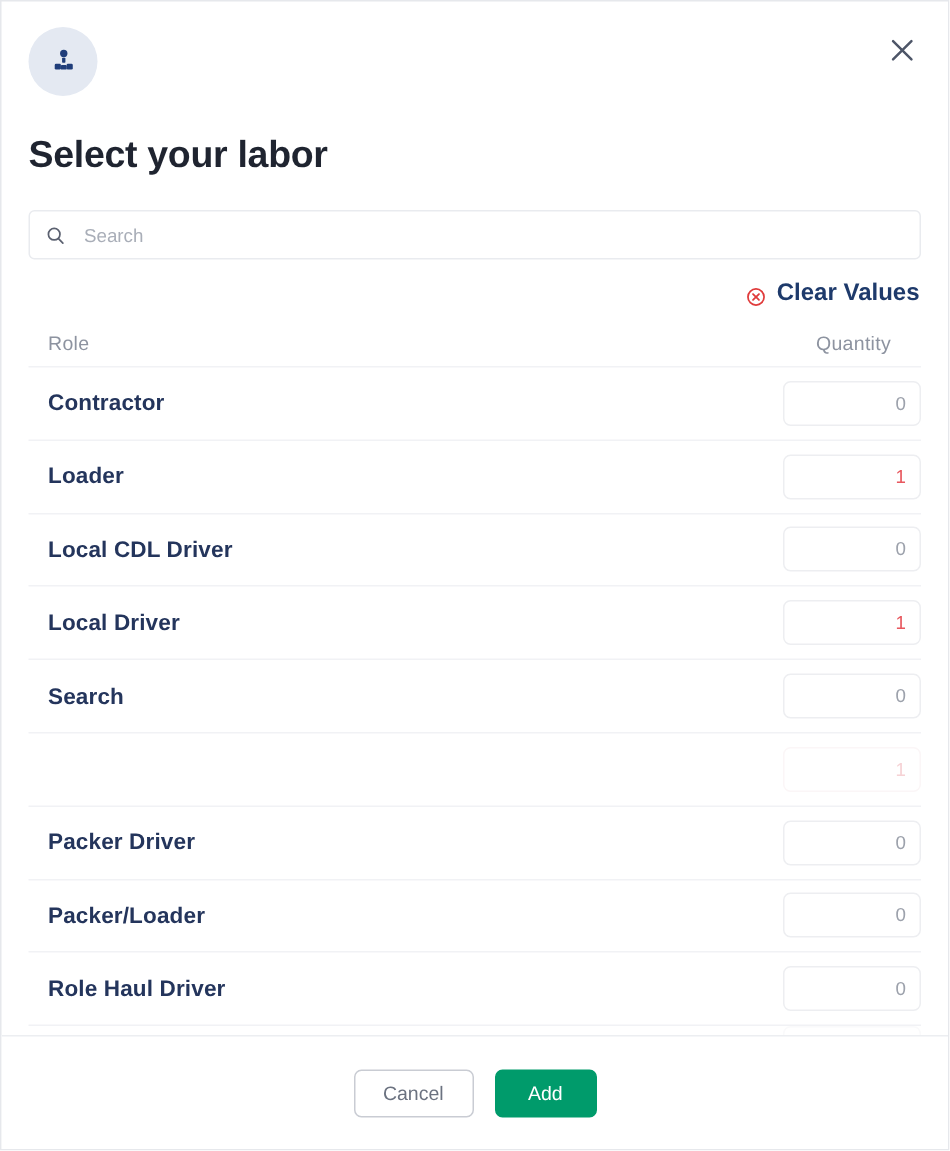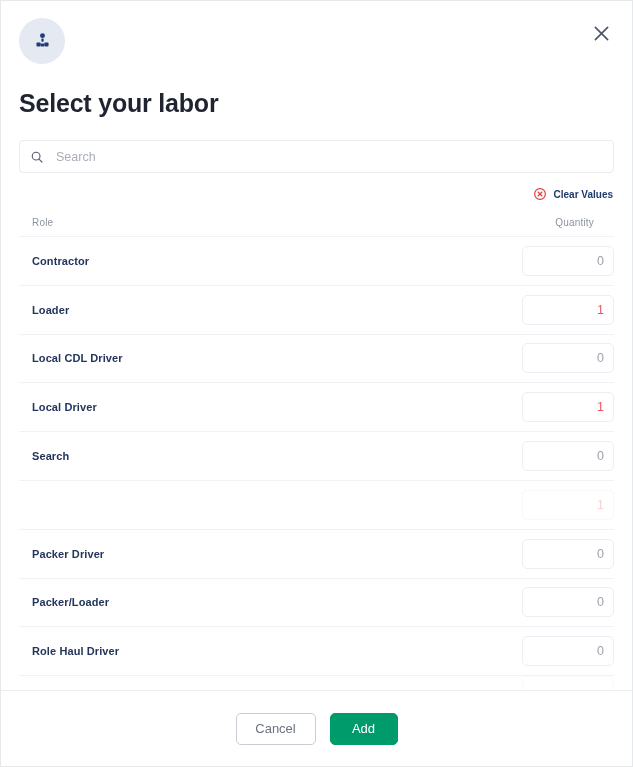--- a/index.html
+++ b/index.html
@@ -94,68 +94,68 @@
   
   .clear-row {
     display: flex;
     justify-content: flex-end;
     align-items: center;
     margin-top: 14px;
     padding-right: 1px;
   }
   .clear-values {
     display: inline-flex;
-    align-items: center;
+    align-items: flex-end;
     gap: 7px;
     cursor: pointer;
     background: none;
     border: none;
     padding: 0;
     font-family: "Liberation Sans", sans-serif;
-    font-size: 10px;
+    font-size: 16px;
     font-weight: bold;
     color: #1e3a6b;
   }
   .clear-icon { display: flex; }
 
   
   .table-area {
     flex: 1 1 auto;
     padding: 0 18px;
     overflow: hidden;
     position: relative;
   }
 
   .col-head {
     display: flex;
     align-items: flex-start;
     justify-content: space-between;
     padding: 16px 0 8px 0;
-    font-size: 10px;
+    font-size: 13px;
     color: #8d93a0;
     letter-spacing: 0.2px;
   }
   .col-head .role-h { padding-left: 13px; }
   .col-head .qty-h { padding-right: 20px; }
 
   .rows { position: relative; }
 
   .row {
     display: flex;
     align-items: center;
     justify-content: space-between;
     height: 48.8px;
     border-top: 1px solid #f1f2f5;
     box-sizing: border-box;
   }
   .row:first-child { border-top: 1px solid #f1f2f5; }
 
   .role-name {
     padding-left: 13px;
-    font-size: 11px;
+    font-size: 15px;
     font-weight: bold;
     color: #24355c;
     letter-spacing: 0.1px;
   }
 
   .qty-box {
     width: 92px;
     height: 30px;
     border: 1px solid #edeef1;
     border-radius: 5px;

